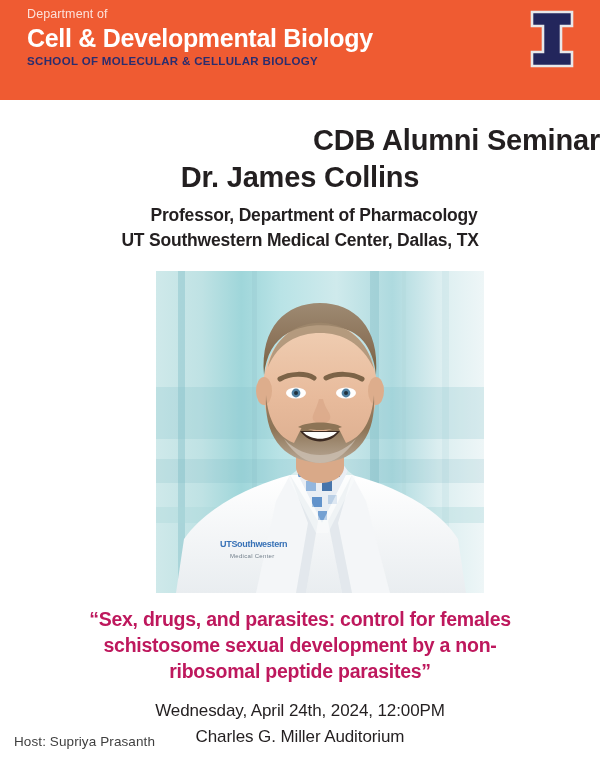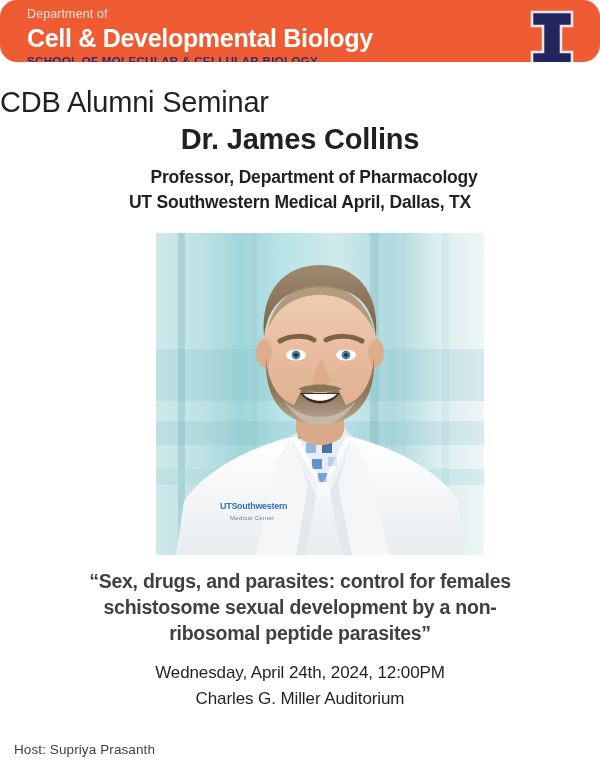--- a/index.html
+++ b/index.html
@@ -13,25 +13,24 @@
     font-family: "Liberation Sans", sans-serif;
     color: #231f20;
     overflow: hidden;
     position: relative;
   }
 
   
   .banner {
     position: relative;
     width: 600px;
-    height: 62px;
+    height: 100px;
     background: #ef5b32;
     box-sizing: border-box;
     overflow: hidden;
-    border-radius: 17px;
   }
   .banner-text {
     position: absolute;
     left: 27px;
     top: 6px;
   }
   .dept-of {
     font-size: 12.5px;
     color: rgba(255,255,255,0.82);
     letter-spacing: 0.1px;
@@ -61,23 +60,23 @@
     width: 44px;
     height: 58px;
   }
   .block-i-wrap svg { display: block; }
 
   
   .content {
     padding: 0;
   }
   .seminar-title {
-    text-align: left;
+    text-align: right;
     font-size: 29px;
-    font-weight: normal;
+    font-weight: bold;
     color: #231f20;
     margin-top: 22px;
     line-height: 36px;
     letter-spacing: -0.2px;
   }
   .speaker-name {
     text-align: center;
     font-size: 29px;
     font-weight: bold;
     color: #231f20;
@@ -117,21 +116,21 @@
     background: #eab308;
     margin-left: 40px;
   }
   .photo svg { display: block; }
 
   
   .talk-title {
     text-align: center;
     font-size: 19.5px;
     font-weight: bold;
-    color: #404040;
+    color: #be185d;
     line-height: 26px;
     margin-top: 13px;
     padding: 0 8px;
     letter-spacing: -0.25px;
   }
 
   
   .details {
     text-align: center;
     margin-top: 14px;
@@ -141,21 +140,21 @@
     font-weight: normal;
     color: #231f20;
     line-height: 26px;
     letter-spacing: -0.1px;
   }
 
   
   .host {
     position: absolute;
     left: 14px;
-    bottom: 20px;
+    bottom: 28px;
     font-size: 13.5px;
     color: #3f3f3f;
     font-weight: 400;
     letter-spacing: 0.1px;
   }
 </style>
 </head>
 <body>
 
 <div class="banner">
@@ -171,21 +170,21 @@
       <path d="M2 2 H42 V16 H31 V42 H42 V56 H2 V42 H13 V16 H2 Z" fill="#23265c" stroke="#e8e8ea" stroke-width="2.6"></path>
     </svg>
   </div>
 </div>
 
 <div class="content">
 
   <div class="seminar-title">CDB Alumni Seminar</div>
   <div class="speaker-name">Dr. James Collins</div>
   <div class="affiliation">Professor, Department of Pharmacology</div>
-  <div class="affiliation-2">UT Southwestern Medical April, Dallas, TX</div>
+  <div class="affiliation-2">UT Southwestern Medical Center, Dallas, TX</div>
 
   <div class="photo-row">
     <div class="photo">
       <svg width="328" height="322" viewBox="0 0 328 322">
         <defs>
           <linearGradient id="bgGlass" x1="0" y1="0" x2="1" y2="0">
             <stop offset="0%" stop-color="#cfe9ea"></stop>
             <stop offset="14%" stop-color="#bfe2e4"></stop>
             <stop offset="26%" stop-color="#9fd6da"></stop>
             <stop offset="38%" stop-color="#b9e3e6"></stop>

